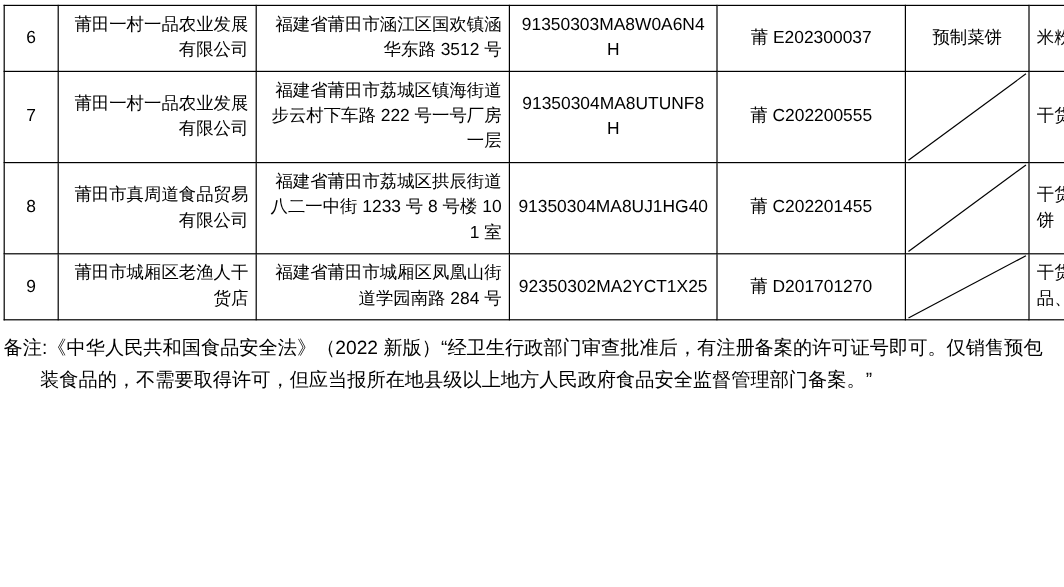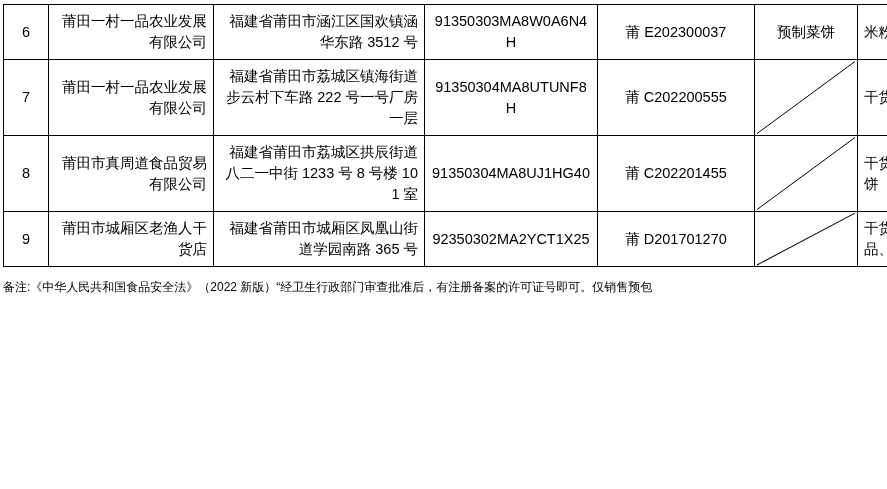--- a/index.html
+++ b/index.html
@@ -49,21 +49,21 @@
   .diag-cell .diag-svg {
     position: absolute;
     inset: 0;
     width: 100%;
     height: 100%;
     display: block;
   }
   .note {
     width: 880px;
     margin: 10px 0 0 3px;
-    font-size: 12px;
+    font-size: 16px;
     line-height: 1.7;
     text-align: justify;
     box-sizing: border-box;
   }
   .note .note-line { display: block; }
   .note .indent { padding-left: 1.9em; display: block; }
   .footer-strip {
     position: absolute;
     left: 0;
     bottom: 0;
@@ -113,31 +113,32 @@
           <svg class="diag-svg" viewBox="0 0 100 100" preserveAspectRatio="none">
             <line x1="2" y1="98" x2="98" y2="2" stroke="#000000" stroke-width="1" vector-effect="non-scaling-stroke"></line>
           </svg>
         </td>
         <td class="col-goods">干货、预制菜饼</td>
       </tr>
 
       <tr>
         <td class="col-idx">9</td>
         <td class="col-name">莆田市城厢区老渔人干货店</td>
-        <td class="col-addr">福建省莆田市城厢区凤凰山街道学园南路 365 号</td>
+        <td class="col-addr">福建省莆田市城厢区凤凰山街道学园南路 284 号</td>
         <td class="col-code">92350302MA2YCT1X25</td>
         <td class="col-lic">莆 D201701270</td>
         <td class="col-brand diag-cell">
           <svg class="diag-svg" viewBox="0 0 100 100" preserveAspectRatio="none">
             <line x1="2" y1="98" x2="98" y2="2" stroke="#000000" stroke-width="1" vector-effect="non-scaling-stroke"></line>
           </svg>
         </td>
         <td class="col-goods">干货、冷冻食品、海产品</td>
       </tr>
     </tbody>
   </table>
 
   <div class="note">
     <span class="note-line">备注:《中华人民共和国食品安全法》（2022 新版）“经卫生行政部门审查批准后，有注册备案的许可证号即可。仅销售预包</span>
+    <span class="note-line indent">装食品的，不需要取得许可，但应当报所在地县级以上地方人民政府食品安全监督管理部门备案。”</span>
   </div>
 
   <div class="footer-strip"></div>
 </div>
 
 </body></html>

